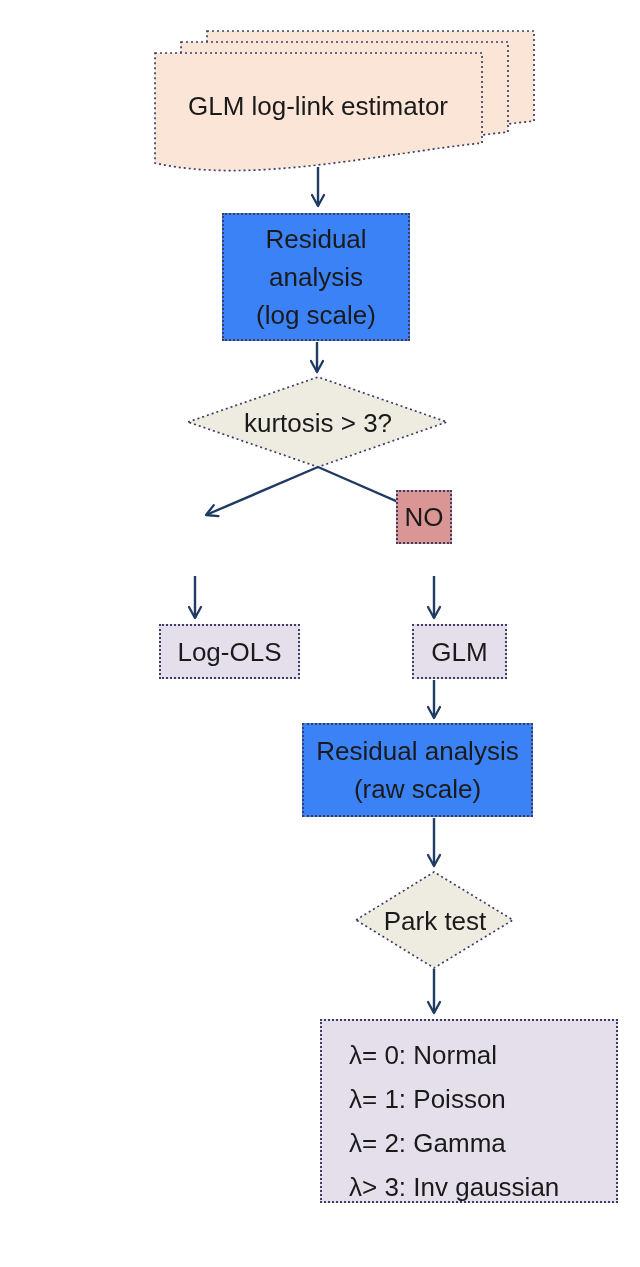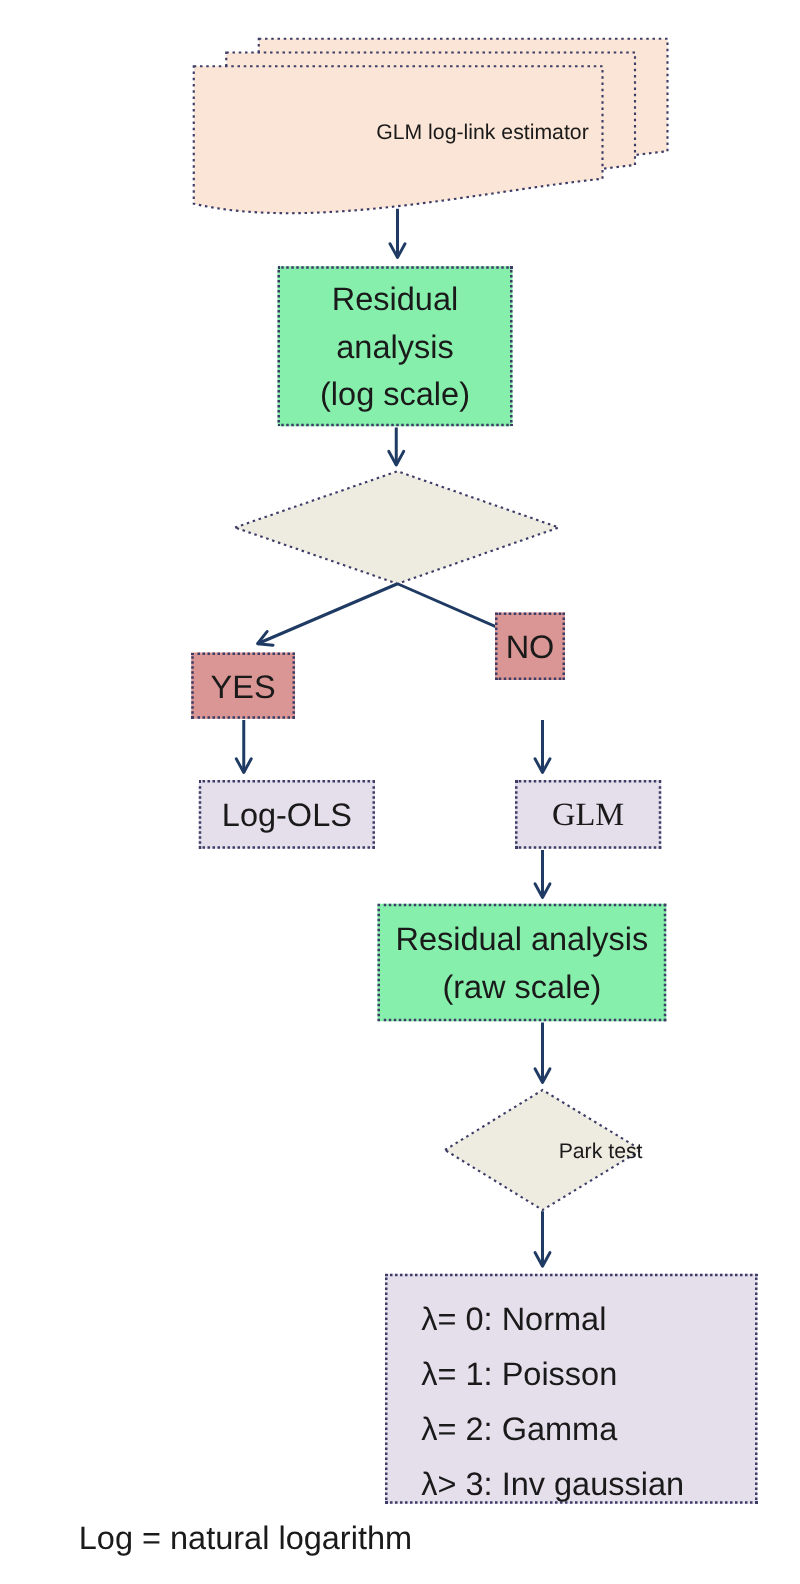--- a/index.html
+++ b/index.html
@@ -7,35 +7,35 @@
     position:relative;width:640px;height:1267px;background:#ffffff;
     font-family:"Liberation Sans",sans-serif;color:#1a1a1a;overflow:hidden;
   }
   svg.layer{position:absolute;left:0;top:0;width:640px;height:1267px;}
   .node{
     position:absolute;box-sizing:border-box;
     display:flex;align-items:center;justify-content:center;
     text-align:center;border:2px dotted #3c3c66;
     font-size:26px;line-height:38px;white-space:pre-line;
   }
-  .process{background:#86efac;}
+  .process{background:#3b82f6;}
   .branch{background:#d99694;}
   .result{background:#e5dfec;margin-left:36px;}
   .label{
-    position:absolute;text-align:right;white-space:pre-line;
-    font-size:17px;line-height:38px;
+    position:absolute;text-align:center;white-space:pre-line;
+    font-size:26px;line-height:38px;
   }
   #residual-log{left:222px;top:213px;width:188px;height:128px;}
   #yes-box{left:153px;top:522px;width:83px;height:53px;}
   #no-box{left:396px;top:490px;width:56px;height:54px;}
   #log-ols-box{left:123px;top:624px;width:141px;height:55px;}
-  #glm-box{left:376px;top:624px;width:117px;height:55px;font-family:Liberation Serif, serif;}
+  #glm-box{left:376px;top:624px;width:95px;height:55px;}
   #residual-raw{left:302px;top:723px;width:231px;height:94px;}
   #lambda-box{
-    left:272px;top:1019px;width:298px;height:184px;
+    left:284px;top:1019px;width:298px;height:184px;
     flex-direction:column;align-items:flex-start;justify-content:flex-start;
     padding:12px 0 0 27px;text-align:left;
   }
   .lambda-line{display:block;height:44px;line-height:44px;font-size:26px;}
   #doc-label{left:165px;top:87px;width:306px;}
   #kurtosis-label{left:188px;top:404px;width:260px;}
   #park-label{left:356px;top:902px;width:158px;}
   #footnote{left:63px;top:1211px;width:400px;text-align:left;font-size:26px;}
 </style>
 </head>
@@ -66,31 +66,29 @@
       <line x1="318" y1="467" x2="428" y2="515" marker-end="url(#arrowV)"></line>
       <line x1="195" y1="576" x2="195" y2="618" marker-end="url(#arrowV)"></line>
       <line x1="434" y1="576" x2="434" y2="618" marker-end="url(#arrowV)"></line>
       <line x1="434" y1="680" x2="434" y2="718" marker-end="url(#arrowV)"></line>
       <line x1="434" y1="818" x2="434" y2="866" marker-end="url(#arrowV)"></line>
       <line x1="434" y1="969" x2="434" y2="1013" marker-end="url(#arrowV)"></line>
     </g>
   </svg>
 
   <div class="label" id="doc-label">GLM log-link estimator</div>
+  <div class="label" id="kurtosis-label">kurtosis &gt; 3?</div>
   <div class="label" id="park-label">Park test</div>
 
   <div class="node process" id="residual-log">
     <span>Residual
 analysis
 (log scale)</span>
   </div>
 
-  <div class="node branch" id="yes-box">
-    <span>YES</span>
-  </div>
 
   <div class="node branch" id="no-box">
     <span>NO</span>
   </div>
 
   <div class="node result" id="log-ols-box">
     <span>Log-OLS</span>
   </div>
 
   <div class="node result" id="glm-box">
@@ -102,15 +100,14 @@
 (raw scale)</span>
   </div>
 
   <div class="node result" id="lambda-box">
     <span class="lambda-line">λ= 0: Normal</span>
     <span class="lambda-line">λ= 1: Poisson</span>
     <span class="lambda-line">λ= 2: Gamma</span>
     <span class="lambda-line">λ&gt; 3: Inv gaussian</span>
   </div>
 
-  <div class="label" id="footnote">Log = natural logarithm</div>
 
 </div>
 
 </body></html>

